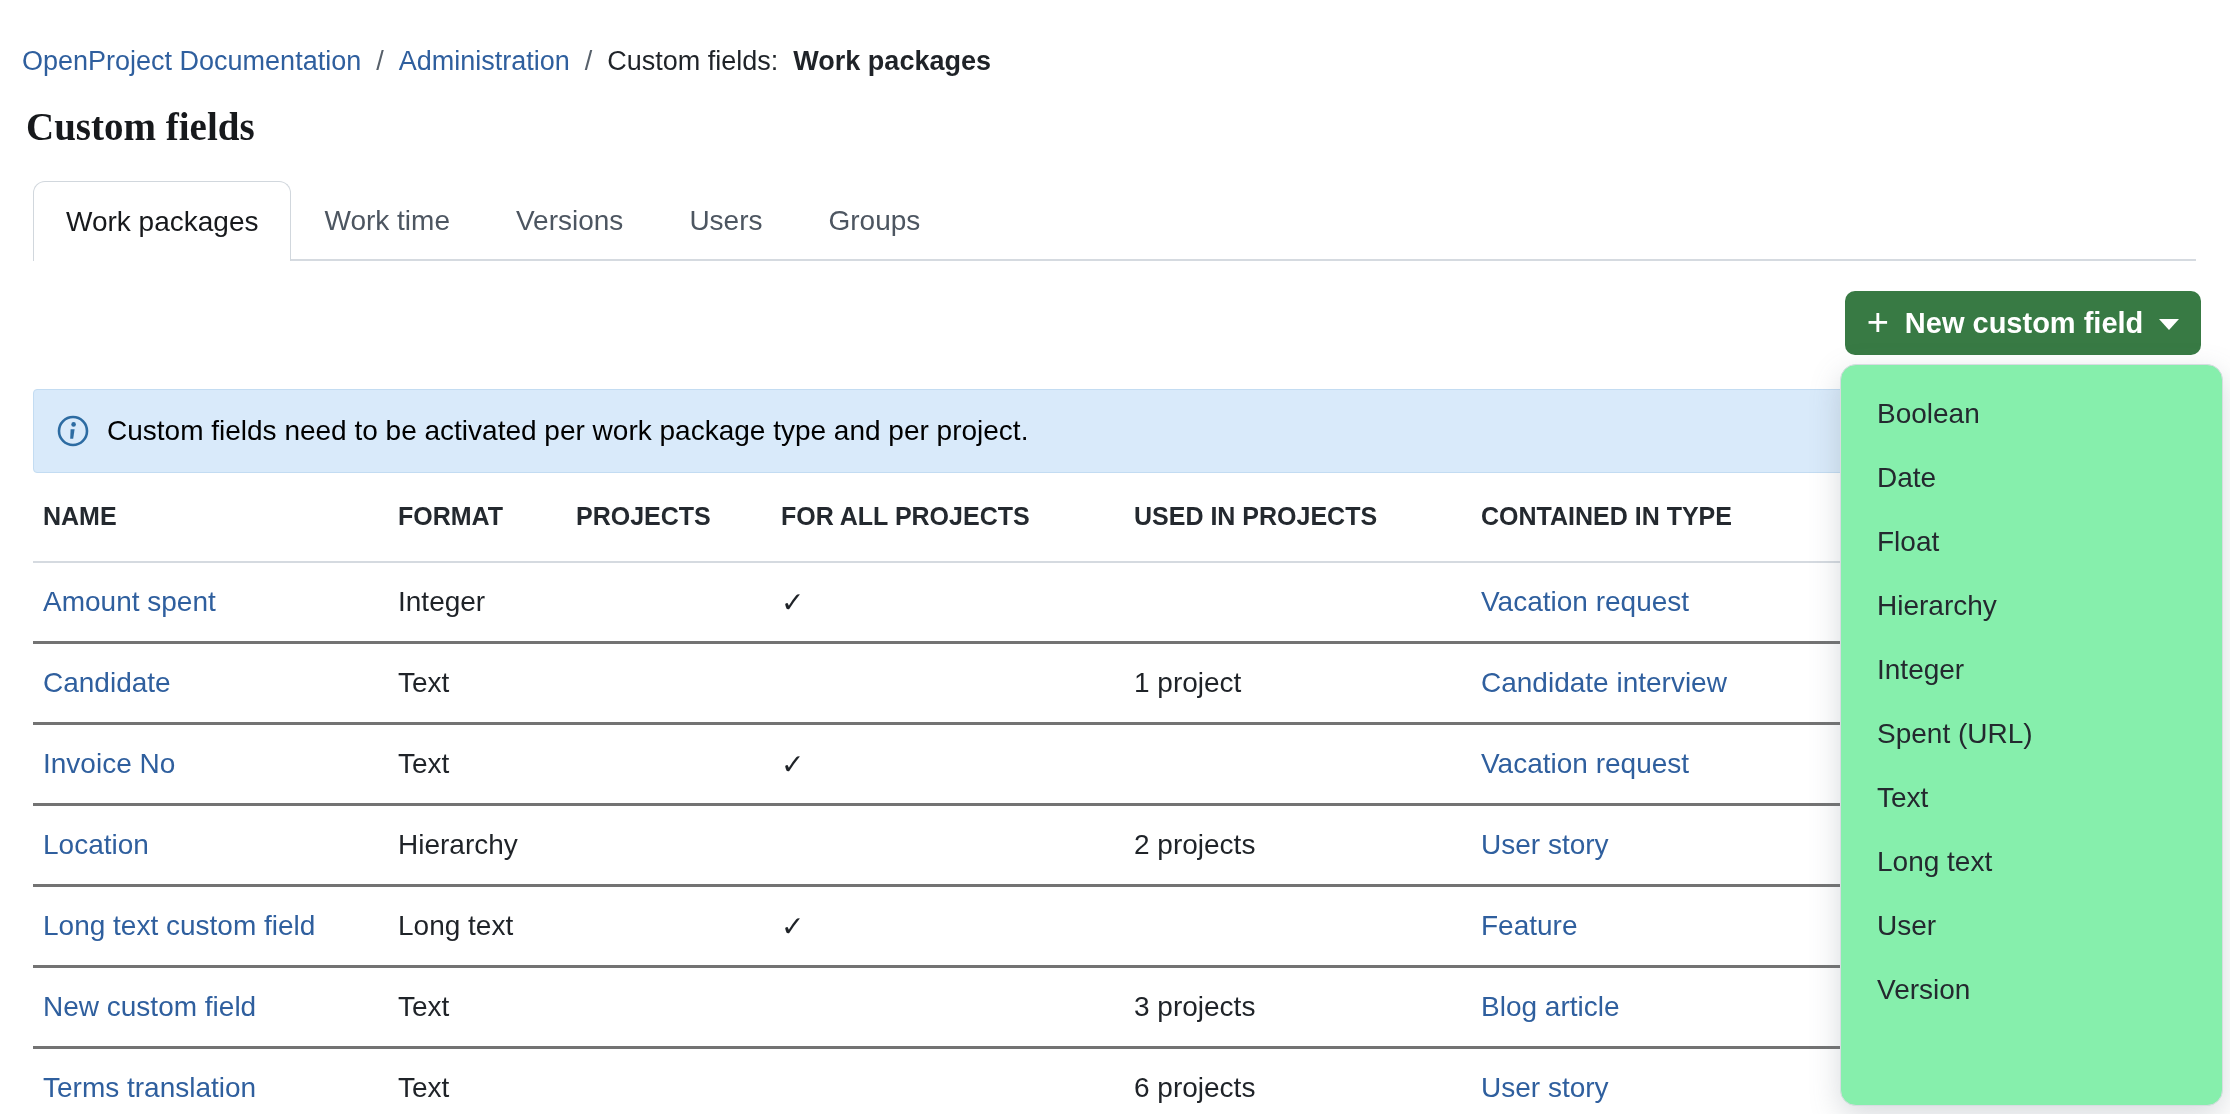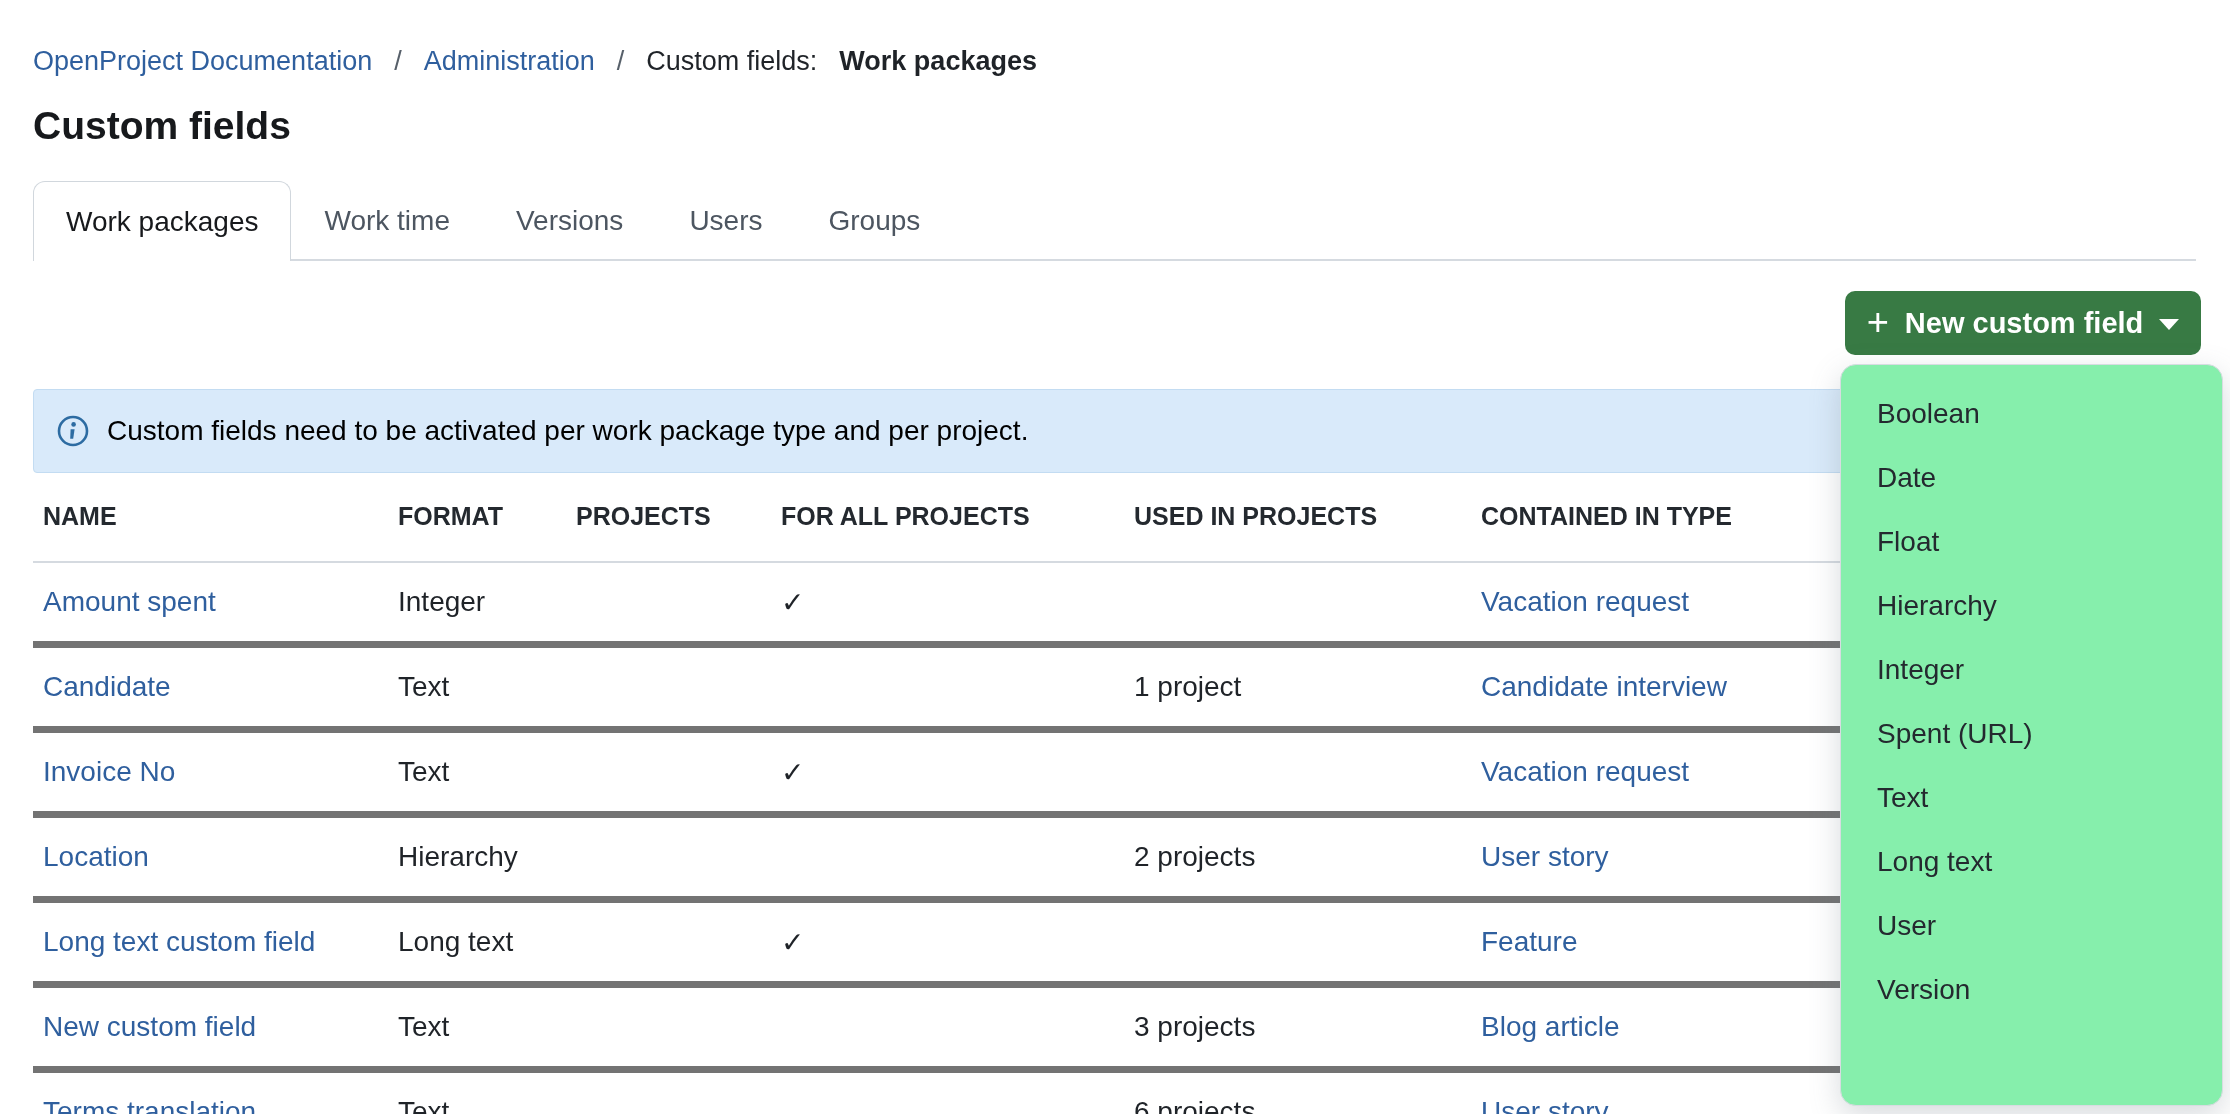--- a/index.html
+++ b/index.html
@@ -10,35 +10,36 @@
     background: #ffffff;
     font-family: "Liberation Sans", "DejaVu Sans", sans-serif;
     color: #1f2328;
     overflow: hidden;
     position: relative;
   }
   .abs { position: absolute; }
 
   
   .breadcrumb {
-    left: 33px; top: 44px;
-    display: flex; align-items: center; gap: 22px;
+    left: 22px; top: 44px;
+    display: flex; align-items: center; gap: 15px;
     font-size: 27px; line-height: 34px;
     white-space: nowrap;
   }
   .breadcrumb a { color: #2f5f9e; text-decoration: none; cursor: pointer; }
   .breadcrumb .sep { color: #57606a; }
   .breadcrumb .current { color: #1f2328; }
   .breadcrumb .current-page { color: #1f2328; font-weight: 700; }
 
   
   .page-title {
-    left: 33px; top: 104px;
+    left: 26px; top: 104px;
     font-size: 39px; font-weight: 700; color: #17191c;
     margin: 0;
+    font-family: Liberation Serif, serif;
   }
 
   
   .tabbar {
     left: 33px; top: 181px; width: 2163px; height: 80px;
   }
   .tabline {
     position: absolute; left: 0; right: 0; bottom: 0; height: 2px;
     background: #d5dae0;
   }
@@ -106,21 +107,21 @@
     font-size: 25px; font-weight: 700; color: #24292f;
     padding: 0 0 0 10px;
     border-bottom: 2px solid #d5dae0;
     white-space: nowrap;
   }
   table.cf-table td {
     height: 78px;
     vertical-align: middle;
     font-size: 28px; color: #1f2328;
     padding: 0 0 0 10px;
-    border-bottom: 7px solid #737373;
+    border-bottom: 3px solid #737373;
     white-space: nowrap; overflow: hidden;
   }
   table.cf-table td a { color: #2f5f9e; text-decoration: none; cursor: pointer; }
   td.check-cell { font-size: 34px; font-weight: 700; color: #1b1f24; }
 
   
   .dropdown {
     left: 1840px; top: 364px; width: 383px; height: 742px;
     background: #86efac;
     border: 1px solid #d7dce1;

